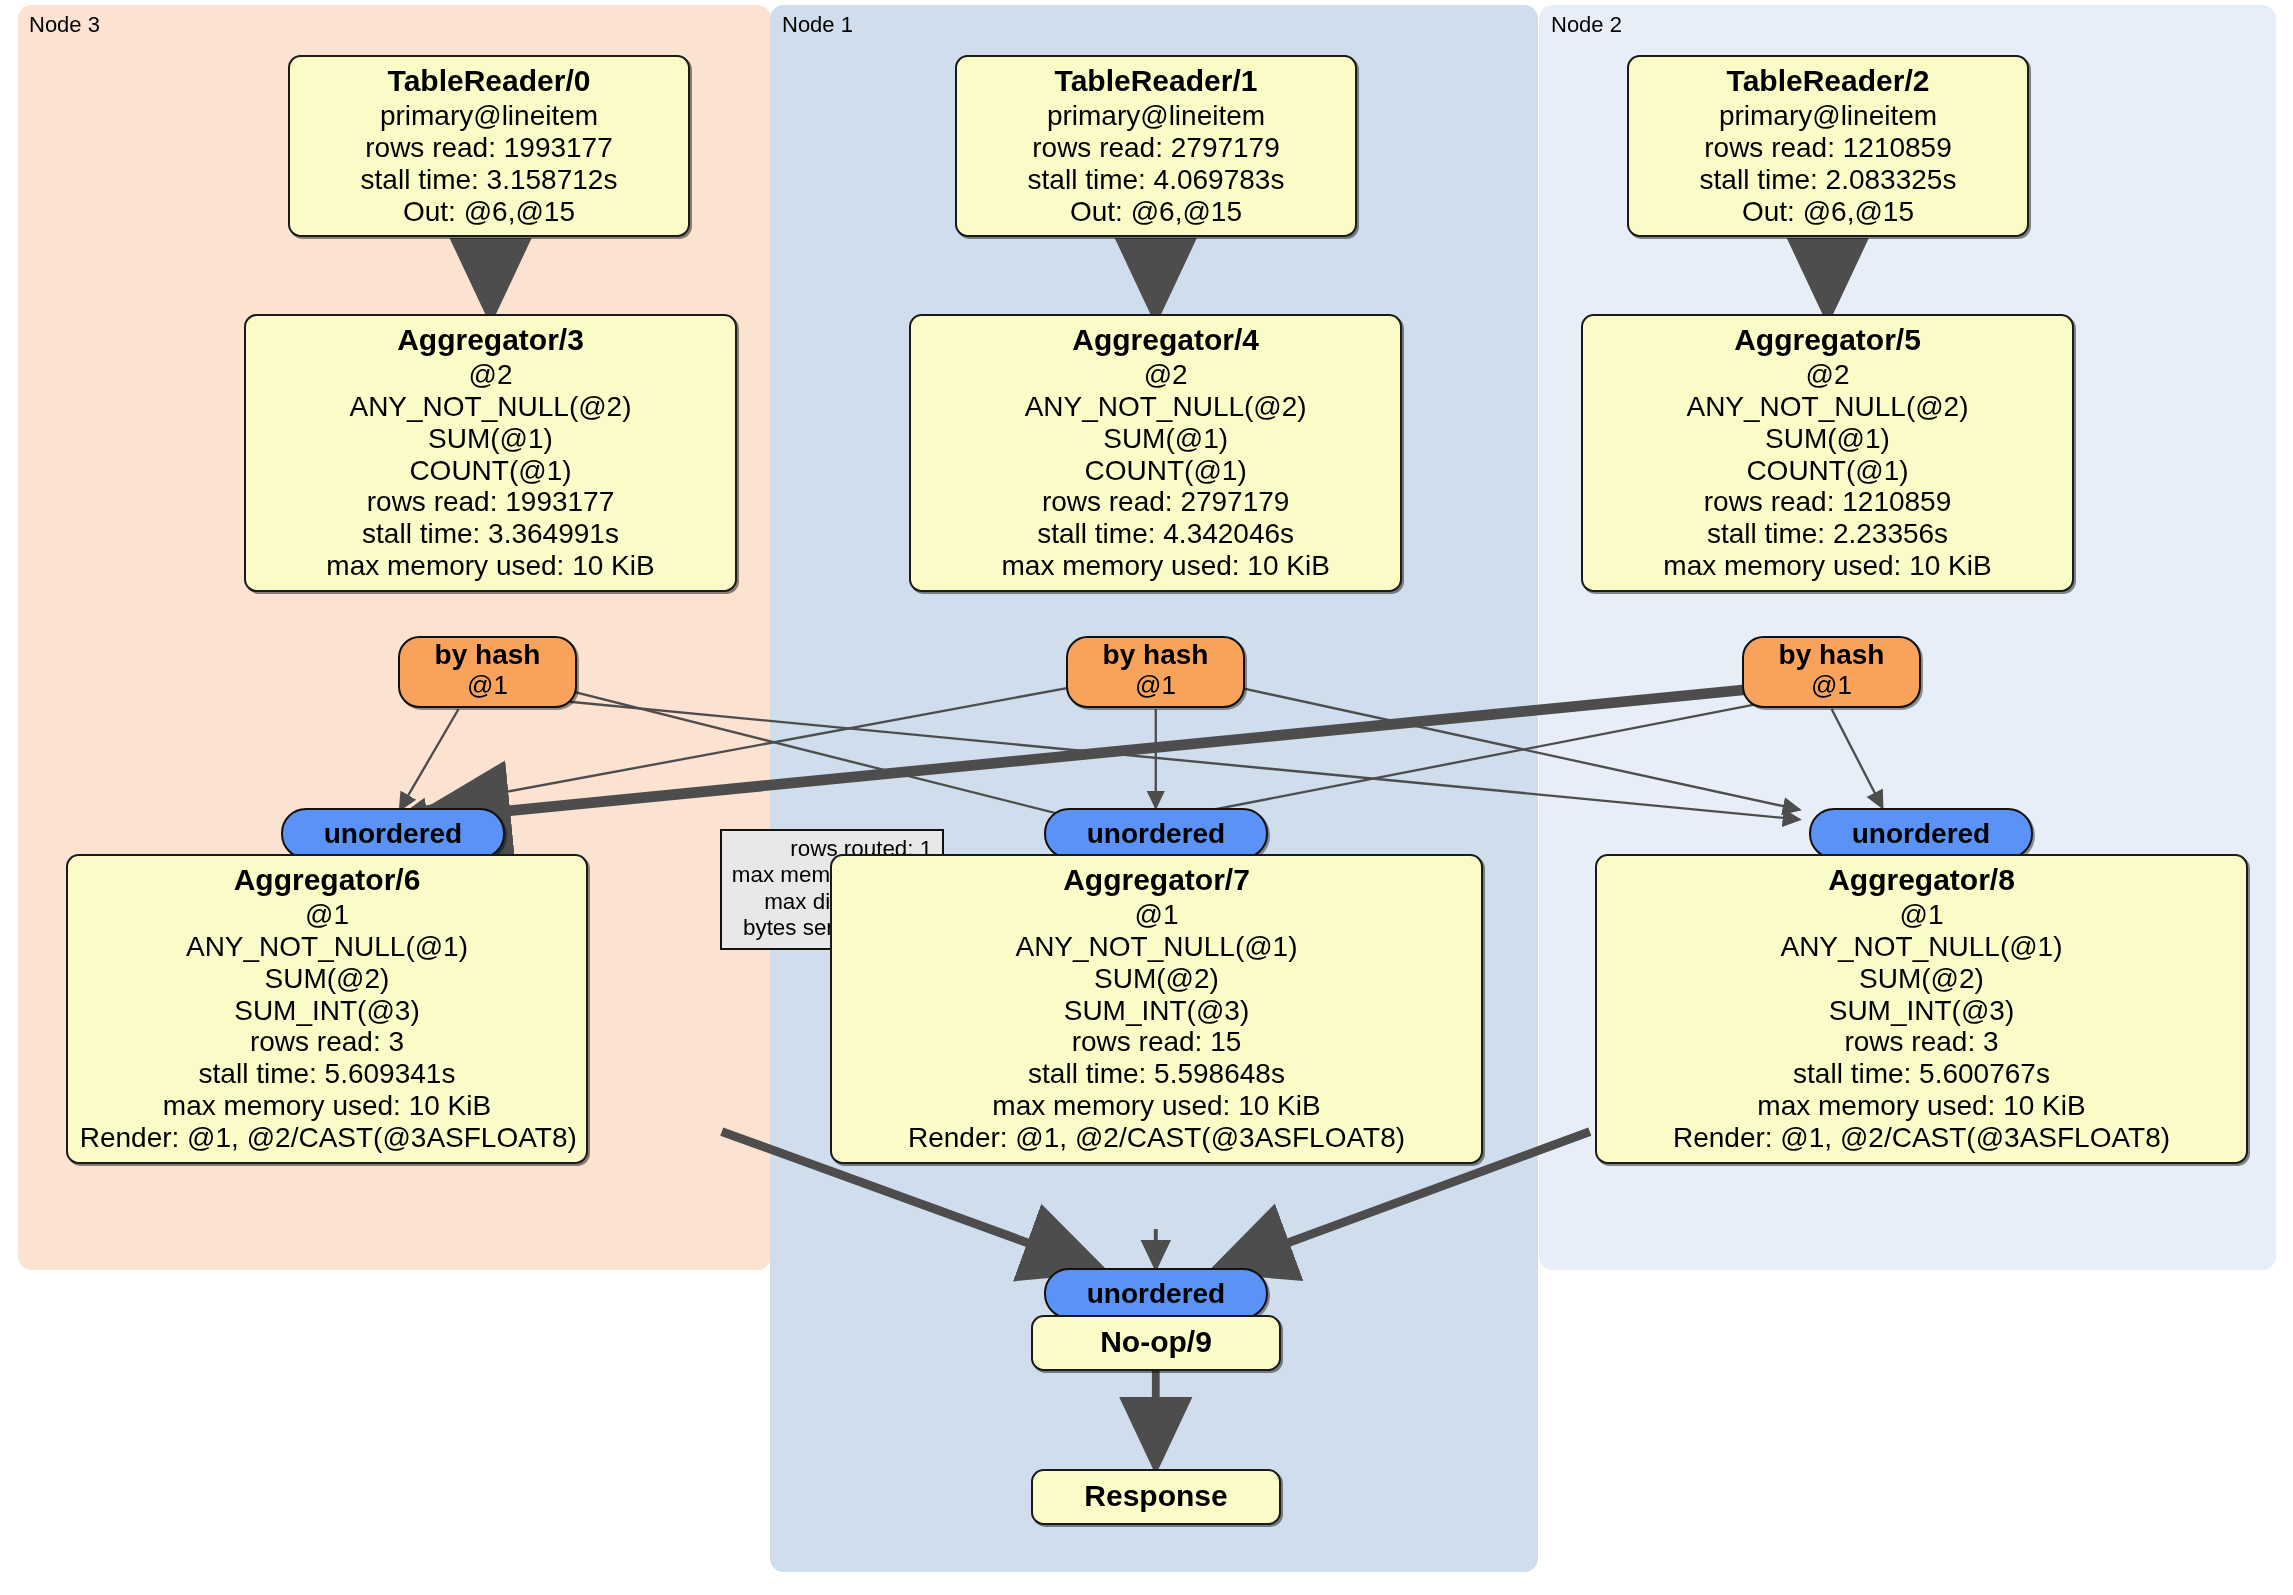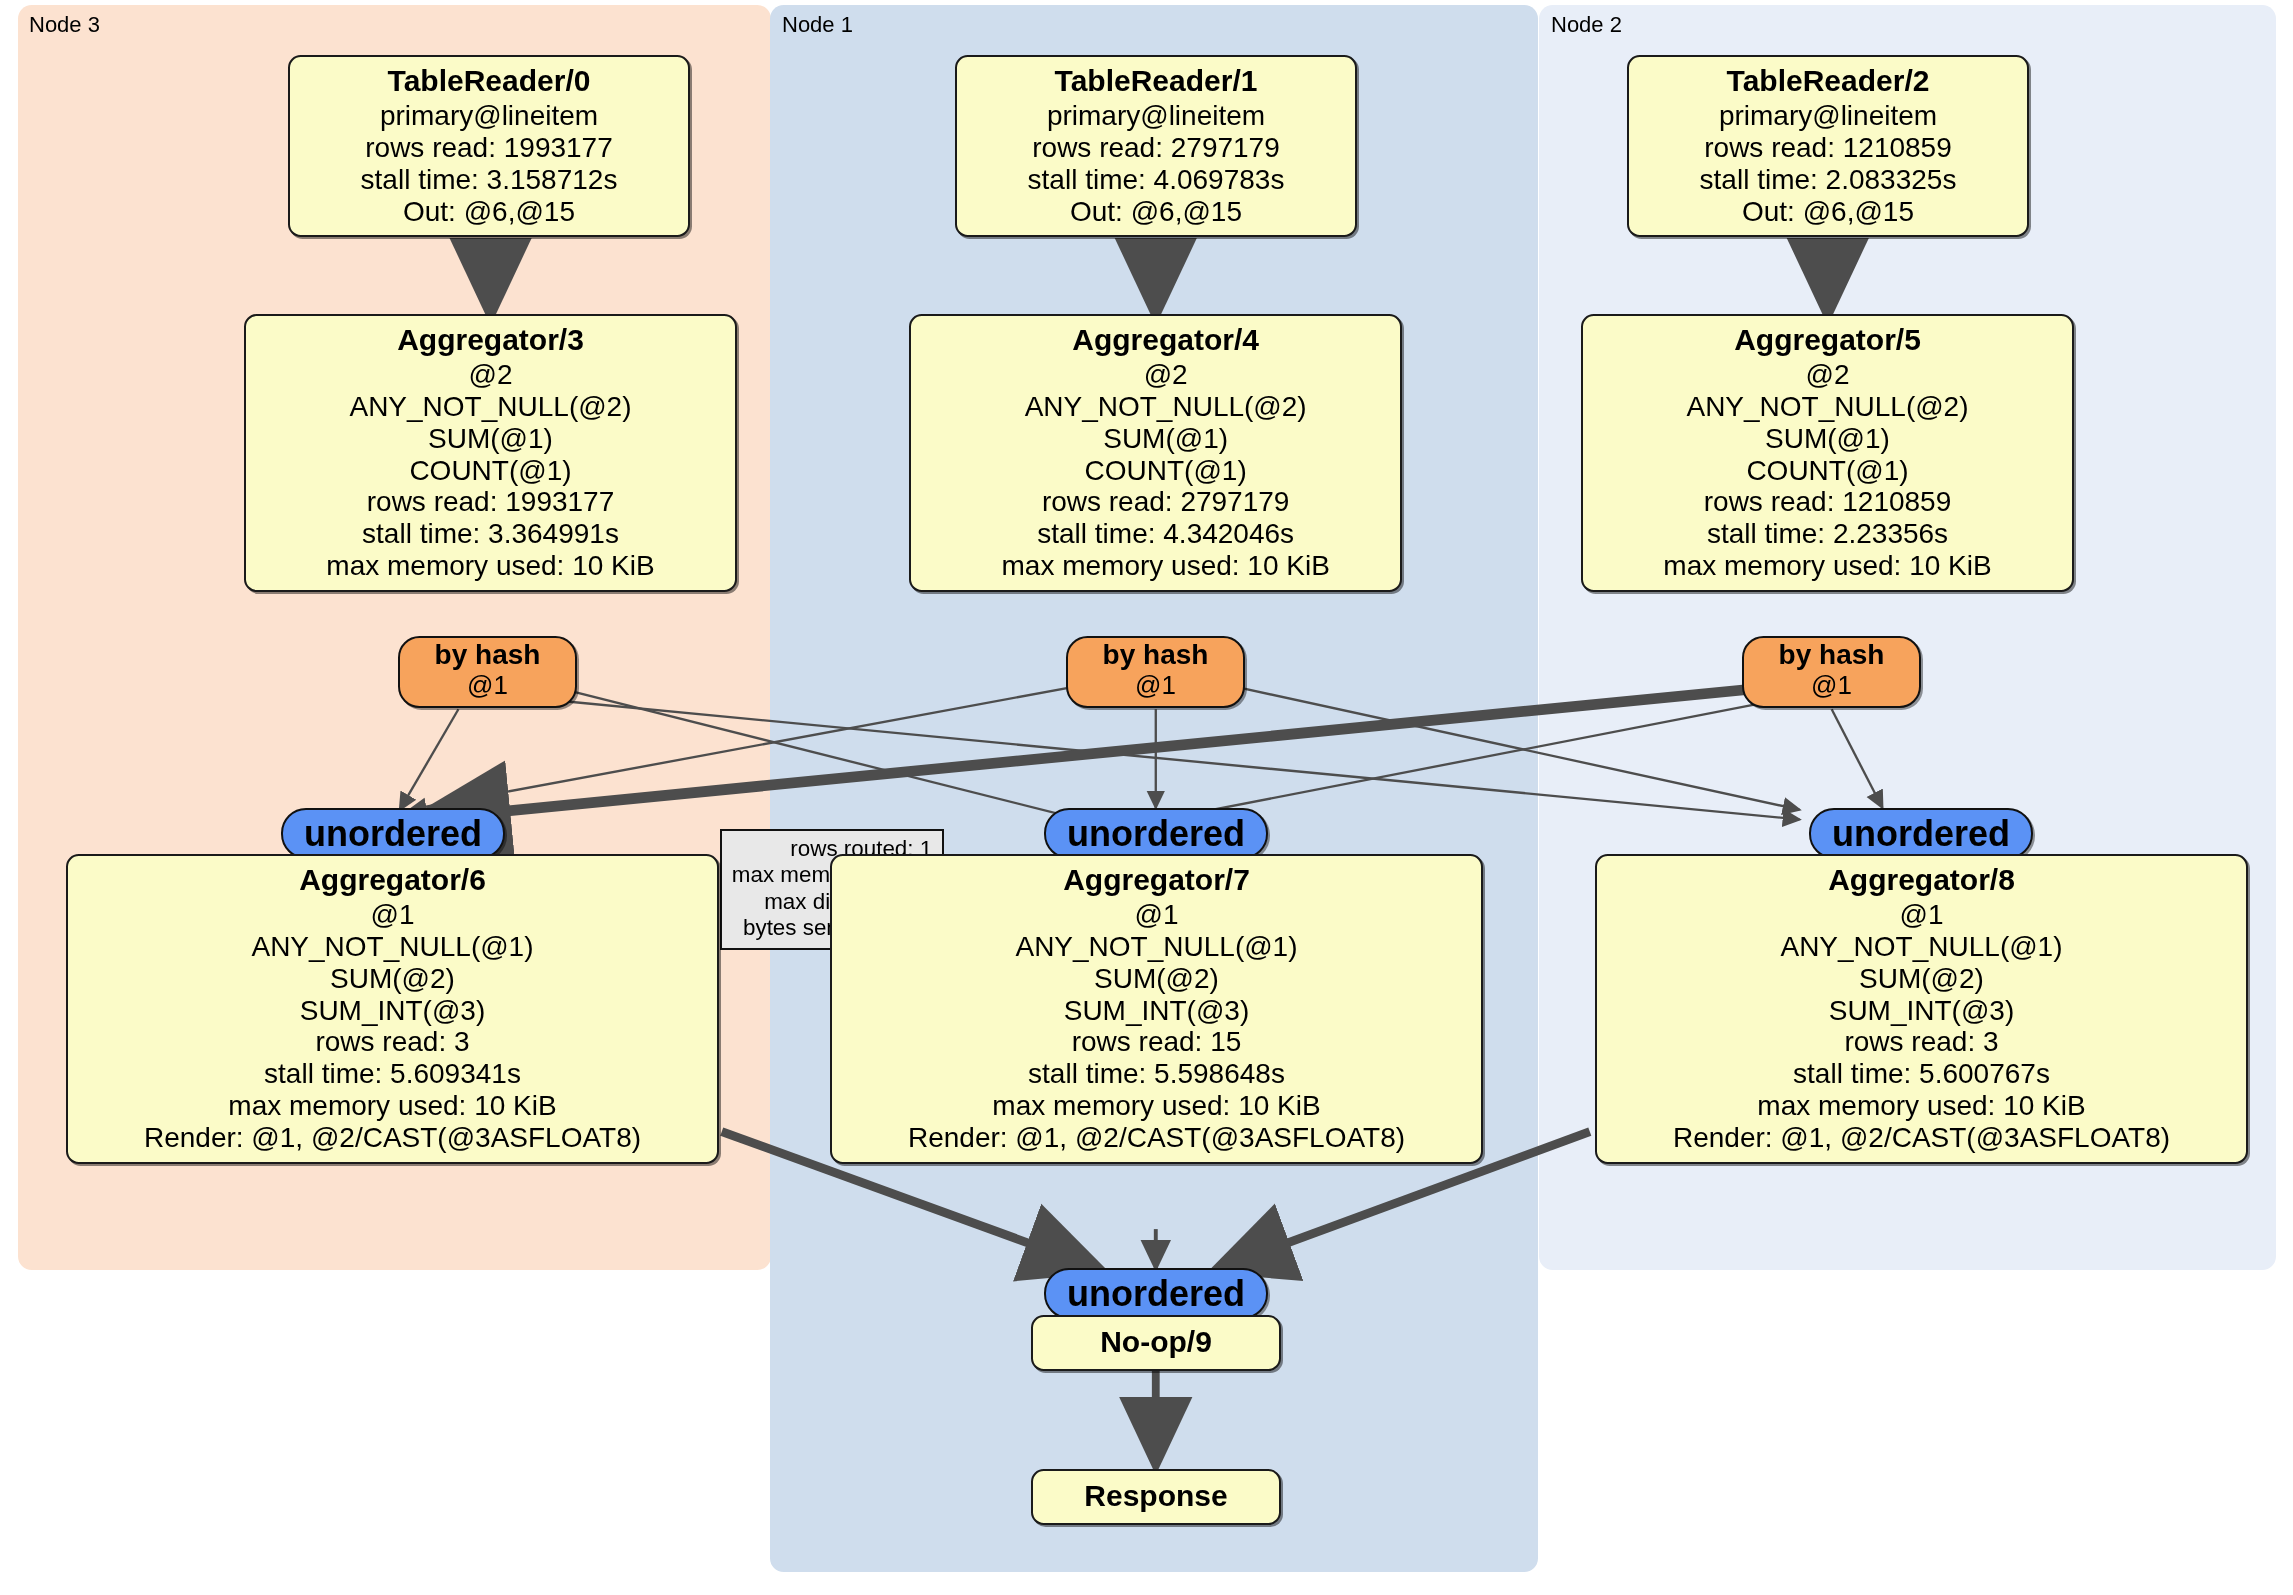--- a/index.html
+++ b/index.html
@@ -90,21 +90,21 @@
   }
   
   .sync {
     position: absolute;
     box-sizing: border-box;
     background: #5b92f5;
     border: 2.4px solid #111;
     border-radius: 25px;
     text-align: center;
     font-weight: bold;
-    font-size: 36px;
+    font-size: 28px;
     color: #000;
     line-height: 1;
     white-space: nowrap;
     box-shadow: 2px 2px 0 rgba(0,0,0,0.4);
     display: flex;
     align-items: center;
     justify-content: center;
   }
   
   .statbox {
@@ -245,21 +245,21 @@
   <div class="sync" style="left:1044px; top:808px; width:224px; height:51px;">unordered</div>
   <div class="sync" style="left:1809px; top:808px; width:224px; height:51px;">unordered</div>
 
   <div class="statbox" style="left:720px; top:829px; width:224px;">
     <div>rows routed: 1</div>
     <div>max memory used: 0</div>
     <div>max disk used: 0</div>
     <div>bytes sent: 174158</div>
   </div>
 
-  <div class="proc" style="left:66px; top:854px; width:653px;">
+  <div class="proc" style="left:66px; top:854px; width:522px;">
     <div class="title">Aggregator/6</div>
     <div class="line">@1</div>
     <div class="line">ANY_NOT_NULL(@1)</div>
     <div class="line">SUM(@2)</div>
     <div class="line">SUM_INT(@3)</div>
     <div class="line">rows read: 3</div>
     <div class="line">stall time: 5.609341s</div>
     <div class="line">max memory used: 10 KiB</div>
     <div class="line">Render: @1, @2/CAST(@3ASFLOAT8)</div>
   </div>

